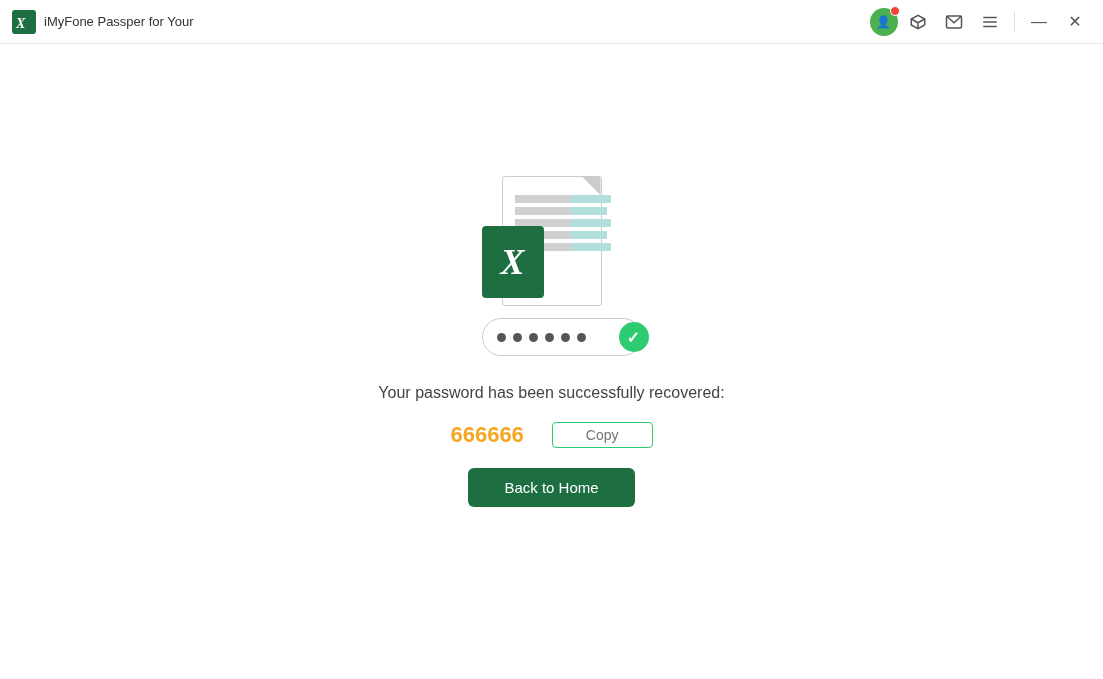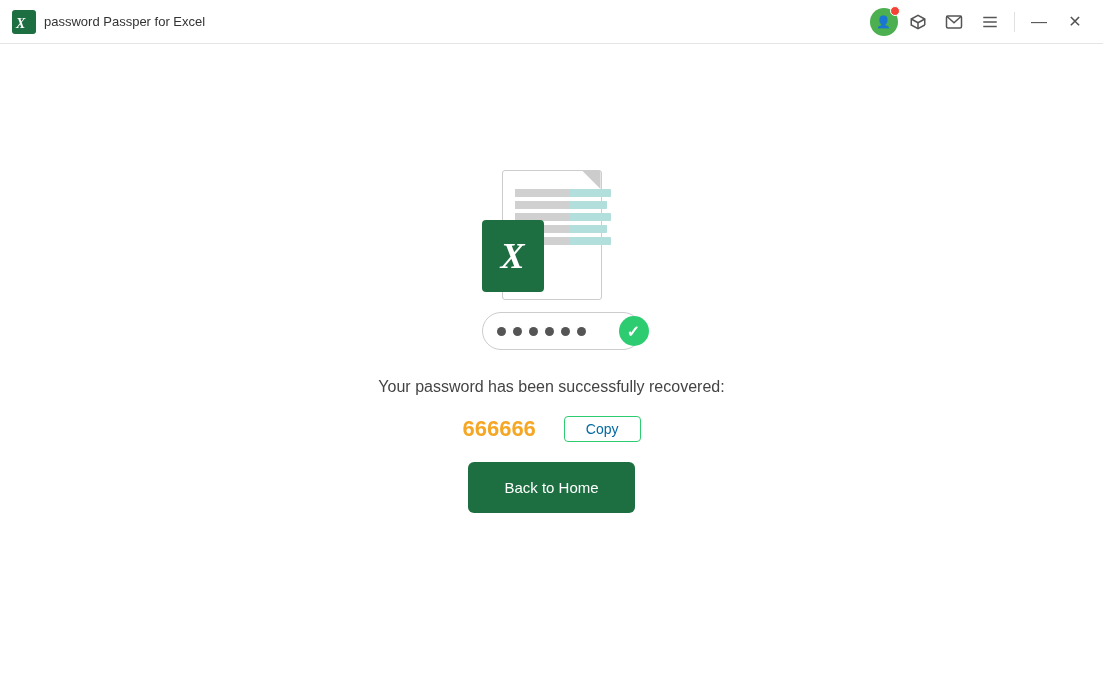--- a/index.html
+++ b/index.html
@@ -230,51 +230,51 @@
       margin-bottom: 20px;
     }
     .password-value {
       font-size: 22px;
       font-weight: 600;
       color: #f5a623;
     }
     .copy-btn {
       border: 1.5px solid #2ecc71;
       background: #fff;
-      color: #0369a1;
+      color: #737373;
       font-size: 14px;
-      padding: 4px 21px;
+      padding: 4px 33px;
       border-radius: 4px;
       cursor: pointer;
       font-weight: 400;
     }
 
     
     .back-btn {
       background: #1d6f42;
       color: #fff;
       border: none;
       border-radius: 6px;
       font-size: 15px;
-      padding: 17px 36px;
+      padding: 11px 36px;
       cursor: pointer;
       font-weight: 400;
     }
   </style>
 </head>
 <body>
 
 <div class="title-bar">
   <div class="title-bar-left">
 
     <svg class="app-icon" viewBox="0 0 24 24">
       <rect width="24" height="24" rx="3" fill="#1d6f42"></rect>
       <text x="4" y="18" font-size="14" font-weight="bold" font-style="italic" fill="white" font-family="serif">X</text>
     </svg>
-    <span class="app-title">password Passper for Excel</span>
+    <span class="app-title">iMyFone Passper for Your</span>
   </div>
   <div class="title-bar-right">
 
     <button class="avatar-btn">
       <span>👤</span>
       <span class="avatar-badge"></span>
     </button>
 
     <button class="title-btn">
       <svg width="18" height="18" viewBox="0 0 24 24" fill="none" stroke="#555" stroke-width="2">

